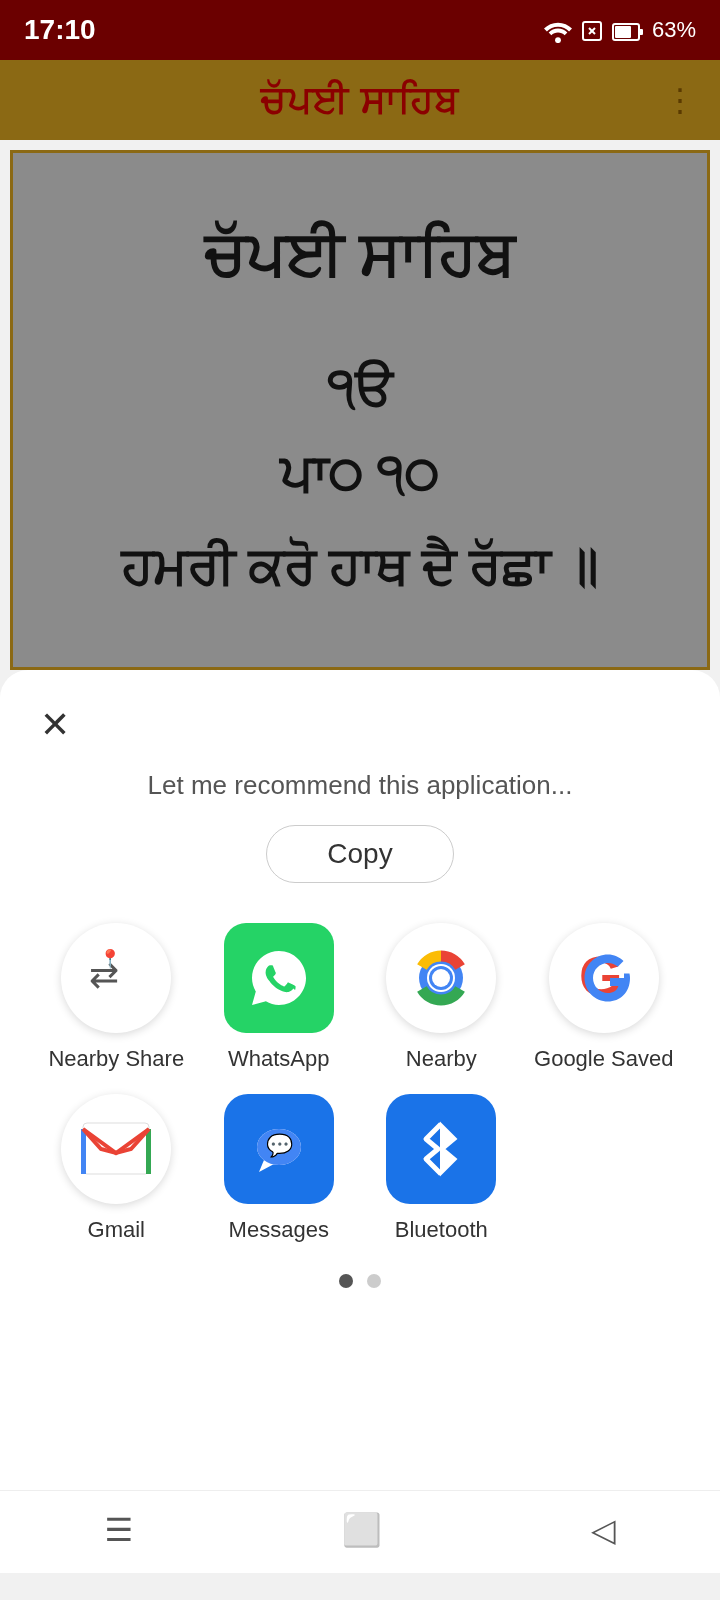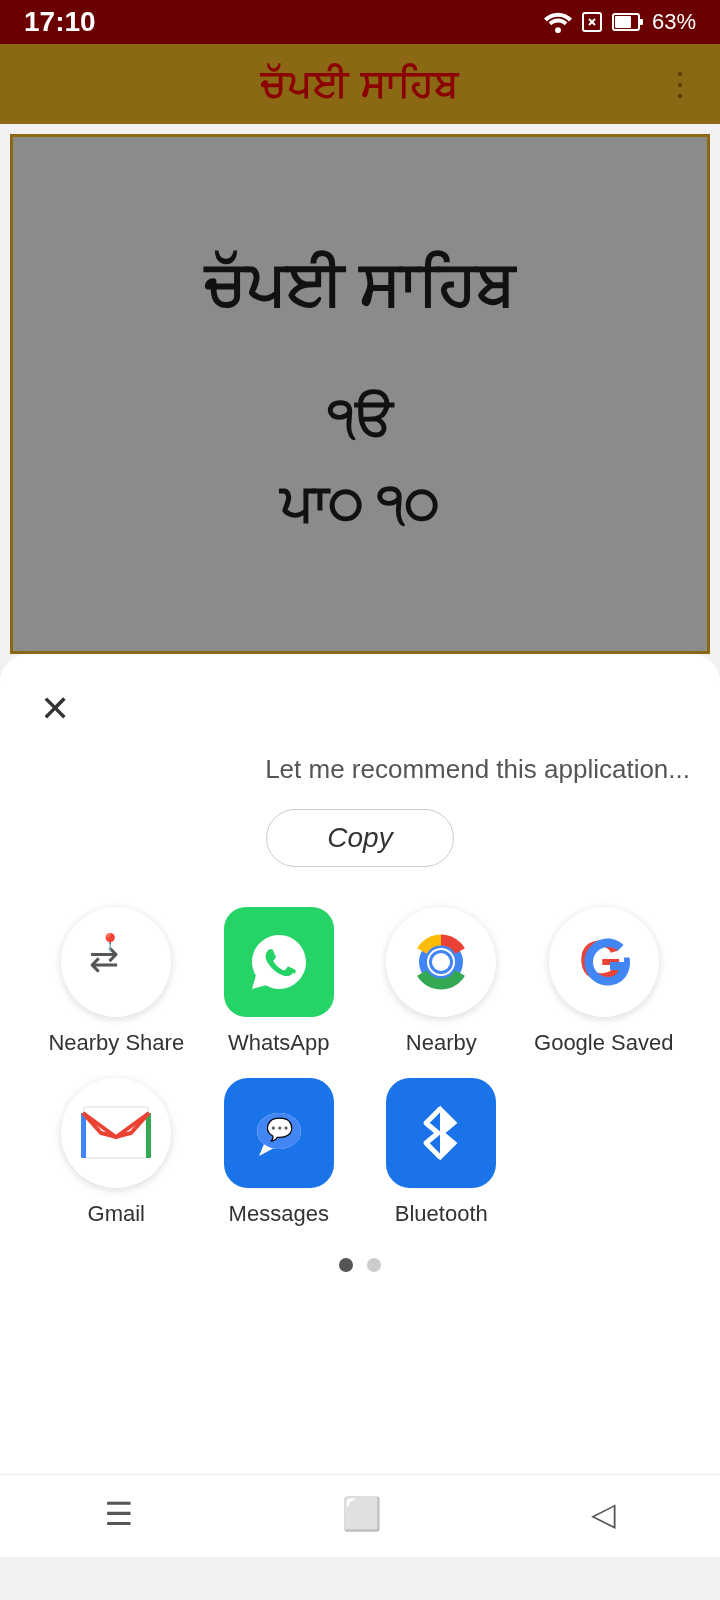--- a/index.html
+++ b/index.html
@@ -13,29 +13,29 @@
     }
 
     
     .status-bar {
       background: #6b0000;
       color: white;
       display: flex;
       justify-content: space-between;
       align-items: center;
       padding: 12px 24px;
-      height: 44px;
+      height: 60px;
     }
     .status-time {
       font-size: 28px;
       font-weight: 600;
     }
     .status-icons {
       display: flex;
-      align-items: center;
+      align-items: flex-end;
       gap: 8px;
       font-size: 22px;
     }
     .battery-text { font-size: 22px; }
 
     
     .app-bar {
       background: #8b6914;
       display: flex;
       justify-content: center;
@@ -109,40 +109,39 @@
       color: #333;
       cursor: pointer;
       width: 50px;
       height: 50px;
       display: flex;
       align-items: center;
       justify-content: center;
       margin-bottom: 10px;
     }
     .share-message {
-      text-align: right;
+      text-align: center;
       font-size: 26px;
       color: #555;
       margin: 20px 0 24px 0;
     }
     .copy-btn {
       display: flex;
       justify-content: center;
       margin-bottom: 40px;
     }
     .copy-button {
       border: 1.5px solid #ccc;
       border-radius: 30px;
       padding: 12px 60px;
       font-size: 28px;
       color: #333;
       background: white;
       cursor: pointer;
       min-width: 160px;
-      font-style: italic;
     }
 
     
     .app-grid {
       display: grid;
       grid-template-columns: repeat(4, 1fr);
       gap: 20px 10px;
       padding: 0 10px;
     }
     .app-item {
@@ -310,20 +309,21 @@
 
 <div class="app-bar">
   <span class="app-title">ਚੱਪਈ ਸਾਹਿਬ</span>
   <span class="more-icon">⋮</span>
 </div>
 
 <div class="content-area">
   <div class="content-title">ਚੱਪਈ ਸਾਹਿਬ</div>
   <div class="content-subtitle">੧ੳ</div>
   <div class="content-verse">ਪਾ੦ ੧੦</div>
+  <div class="content-verse">ਹਮਰੀ ਕਰੋ ਹਾਥ ਦੈ ਰੱਛਾ ॥</div>
 </div>
 
 <div class="share-sheet">
 
   <span class="close-btn">✕</span>
 
   <div class="share-message">Let me recommend this application...</div>
 
   <div class="copy-btn">
     <button class="copy-button">Copy</button>

